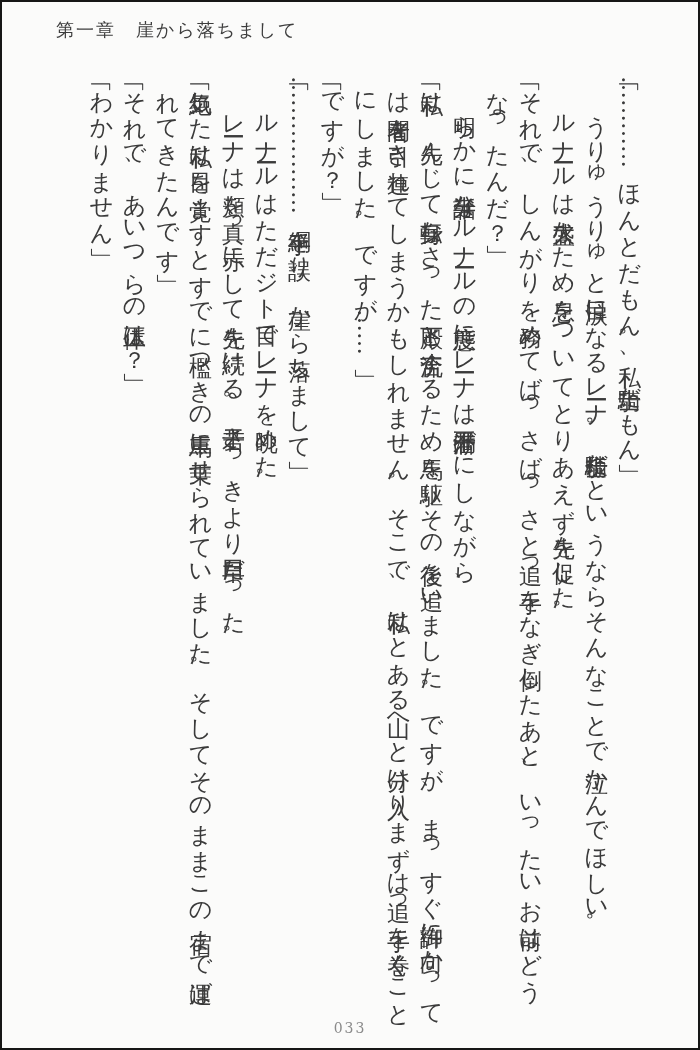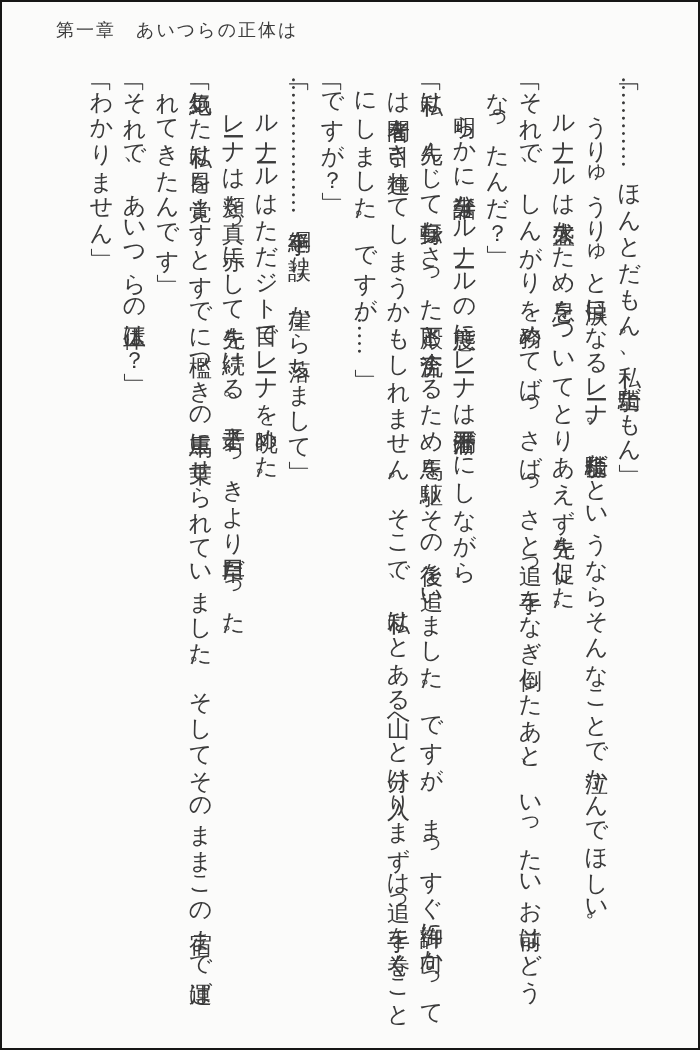--- a/index.html
+++ b/index.html
@@ -43,32 +43,33 @@
     font-size: 14px;
     letter-spacing: 2px;
     color: #8a8a8a;
   }
 </style>
 </head>
 <body>
 
 <div class="page">
 
-  <div class="chapter-header">第一章　あいつらの正体は</div>
+  <div class="chapter-header">第一章　崖から落ちまして</div>
 
   <div class="text-body">
     <p>「…………ほんとだもん。私、騎士だもん」</p>
     <p class="indent">うりゅうりゅと涙目になるレーナ。騎士様だというならそんなことで泣かんでほしい。</p>
     <p class="indent">ルナールは盛大なため息をついてとりあえず先を促した。</p>
     <p>「それで、しんがりを務めてばっさばっさと追っ手をなぎ倒したあと、いったいお前はどうなったんだ？」</p>
     <p class="indent">明らかに話半分なルナールの態度にレーナは若干不満げにしながら、</p>
     <p>「私は、先んじて転身なさった殿下と合流するため馬を駆りその後を追いました。ですが、まっすぐ御許に向かっては間者を引き連れてしまうかもしれません。そこで、私はとある山へと分け入りまずは追っ手を巻くことにしました。ですが……」</p>
     <p>「ですが？」</p>
     <p>「………………手綱を誤り、崖から落ちまして」</p>
     <p class="indent">ルナールはただジト目でレーナを眺めた。</p>
     <p class="indent">レーナは頬を真っ赤にして先を続ける。若干さっきより早口だった。</p>
     <p>「気絶した私は目を覚ますとすでに檻つきの馬車に乗せられていました。そしてそのままこの宿まで運ばれてきたんです」</p>
     <p>「それで、あいつらの正体は？」</p>
     <p>「わかりません」</p>
   </div>
 
+  <div class="page-number">033</div>
 
 </div>
 
 </body></html>

